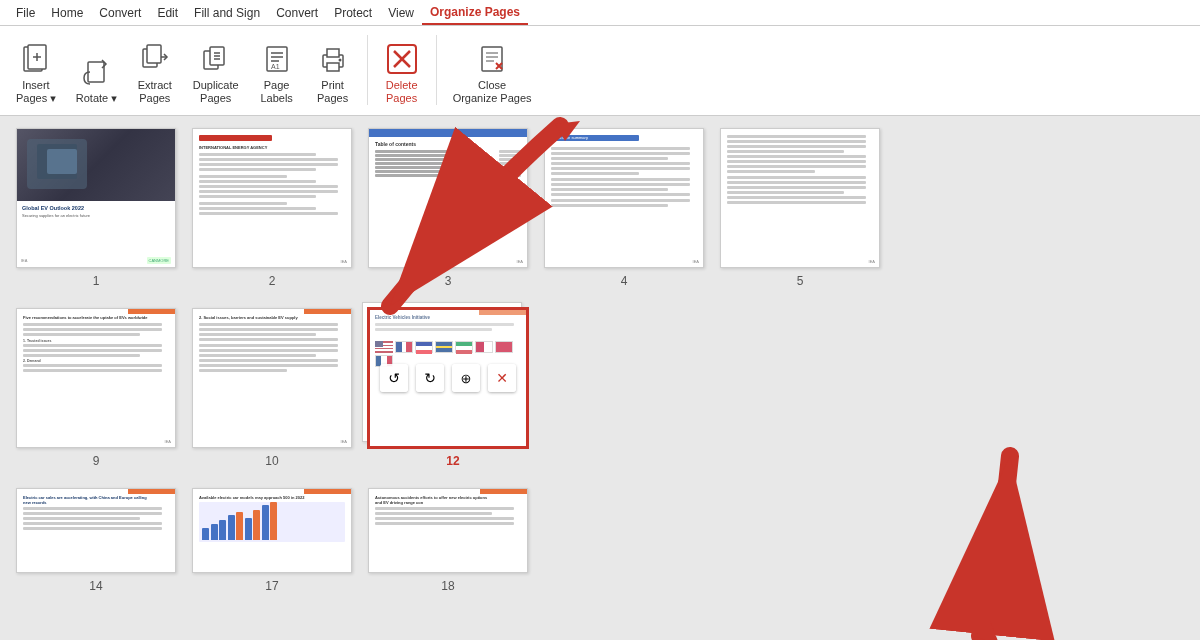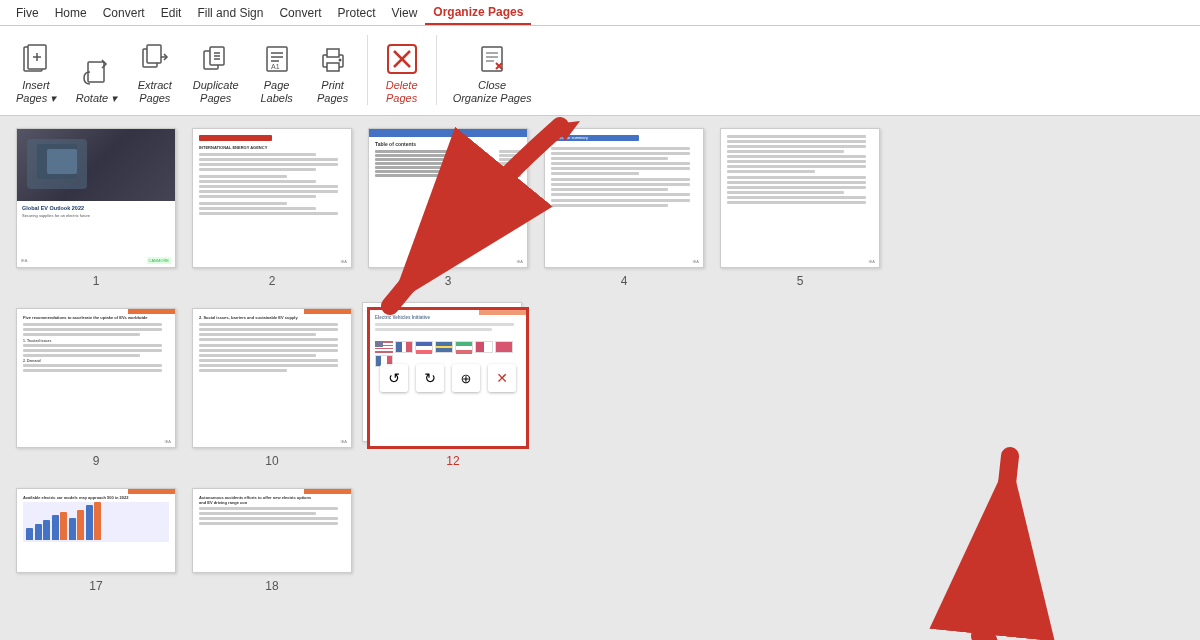--- a/index.html
+++ b/index.html
@@ -49,21 +49,20 @@
       display: flex;
       align-items: center;
       justify-content: center;
       margin-bottom: 2px;
     }
     .ribbon-btn .btn-label {
       font-size: 11px;
       color: #333;
       text-align: center;
       line-height: 1.2;
-      font-style: italic;
     }
     .ribbon-divider {
       width: 1px;
       height: 70px;
       background: #ddd;
       margin: 0 4px;
       align-self: center;
     }
     .delete-btn .icon-area svg { color: #c8342a; }
     .delete-btn .btn-label { color: #c8342a; }
@@ -171,21 +170,21 @@
       overflow: hidden;
     }
 
     .img-placeholder { background: linear-gradient(135deg, #667 0%, #445 100%); width: 100%; height: 100%; }
     .img-mech { background: linear-gradient(135deg, #556 0%, #334 50%, #445 100%); }
   </style>
 </head>
 <body>
 
 <div class="menubar">
-  <span class="menubar-item">Five</span>
+  <span class="menubar-item">File</span>
   <span class="menubar-item">Home</span>
   <span class="menubar-item">Convert</span>
   <span class="menubar-item">Edit</span>
   <span class="menubar-item">Fill and Sign</span>
   <span class="menubar-item">Convert</span>
   <span class="menubar-item">Protect</span>
   <span class="menubar-item">View</span>
   <span class="menubar-item active">Organize Pages</span>
 </div>
 
@@ -540,28 +539,44 @@
           </div>
 
           <div class="page12-overlay">
             <div class="overlay-icon">↺</div>
             <div class="overlay-icon">↻</div>
             <div class="overlay-icon" style="font-size:13px;">⊕</div>
             <div class="overlay-icon" style="color:#c8342a;">✕</div>
           </div>
         </div>
       </div>
-      <span class="page-num" style="color:#c8342a;font-weight:normal;margin-left:10px;">12</span>
+      <span class="page-num" style="color:#c8342a;font-weight:bold;margin-left:10px;">12</span>
     </div>
 
 
   </div>
 
   <div class="pages-row">
 
+    <div class="page-thumb">
+      <div class="page-thumb-inner" style="height:85px;">
+        <div class="page-content-wrapper">
+          <div style="position:absolute;top:0;right:0;height:5px;background:#e8703a;width:30%;"></div>
+          <div class="text-page" style="padding-top:6px;">
+            <div style="font-size:4px;font-weight:bold;color:#1a3a6a;margin-bottom:2px;width:90%;">Electric car sales are accelerating, with China and Europe calling new records</div>
+            <div class="text-line long"></div>
+            <div class="text-line long"></div>
+            <div class="text-line medium"></div>
+            <div class="text-line long"></div>
+            <div class="text-line long"></div>
+          </div>
+        </div>
+      </div>
+      <span class="page-num">14</span>
+    </div>
 
 
 
     <div class="page-thumb">
       <div class="page-thumb-inner" style="height:85px;">
         <div class="page-content-wrapper">
           <div style="position:absolute;top:0;right:0;height:5px;background:#e8703a;width:30%;"></div>
           <div class="text-page" style="padding-top:6px;">
             <div style="font-size:4px;font-weight:bold;color:#333;margin-bottom:2px;">Available electric car models may approach 500 in 2022</div>
             <div style="display:flex;align-items:flex-end;height:40px;gap:1.5px;padding:2px 0;background:#eef;border-radius:1px;padding:2px 3px;">

